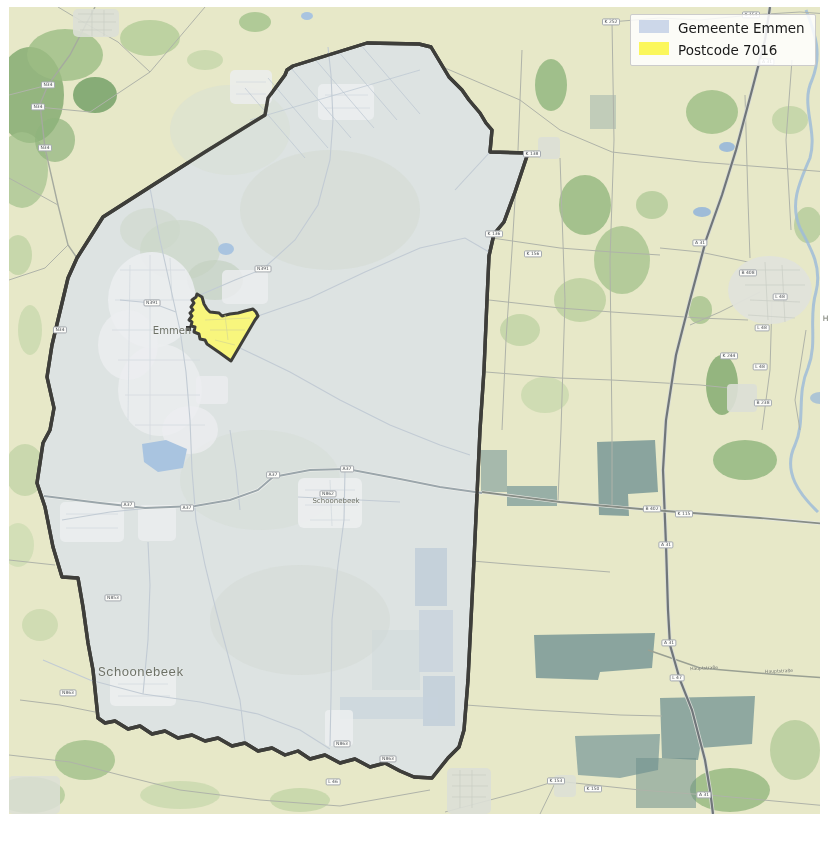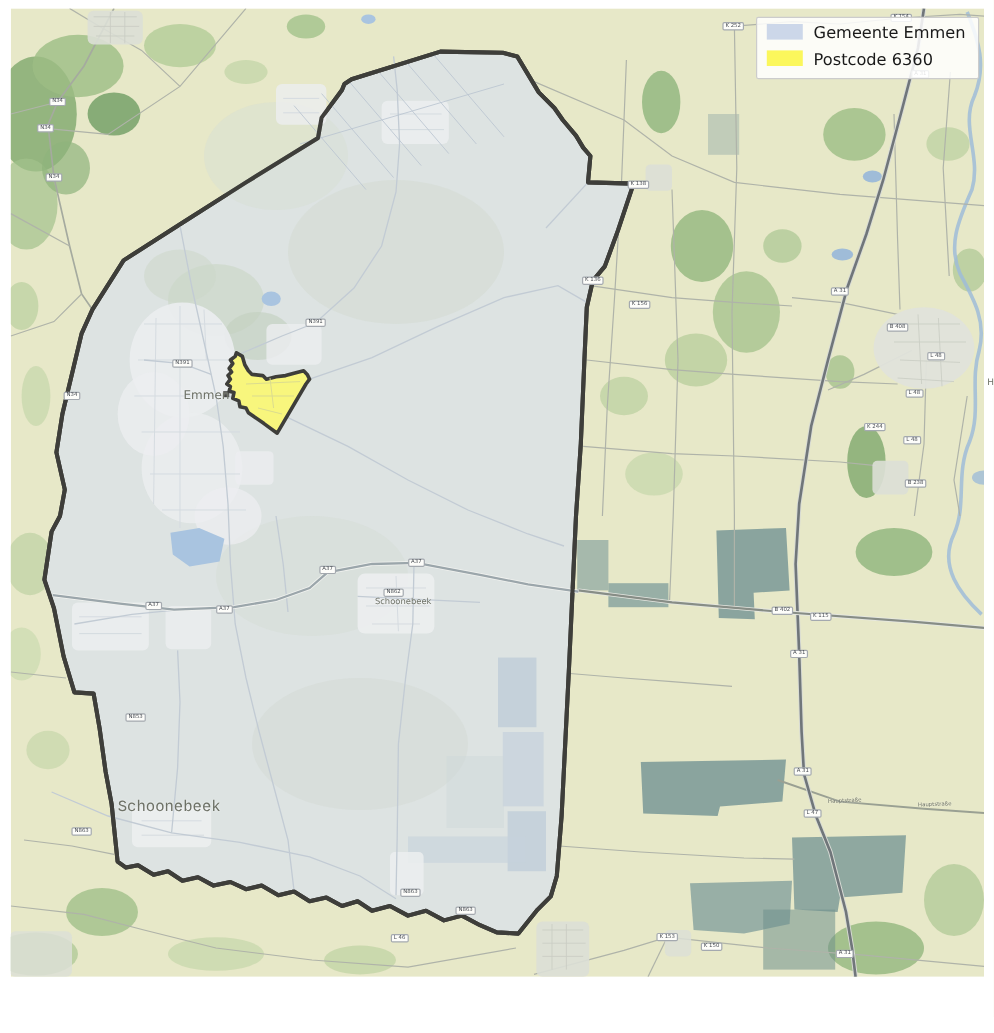--- a/index.html
+++ b/index.html
@@ -289,18 +289,18 @@
       </div>
 </div>
 
 <div class="legend" style="left:630px;top:14px;">
   <div class="legend-row">
     <span class="swatch" style="background: rgb(204, 215, 233);"></span>
     <span class="lab">Gemeente Emmen</span>
   </div>
   <div class="legend-row">
     <span class="swatch" style="background: rgb(251, 247, 92);"></span>
-    <span class="lab">Postcode 6360</span>
+    <span class="lab">Postcode 7016</span>
   </div>
 </div>
 
 
 </div>
 
 </body></html>

